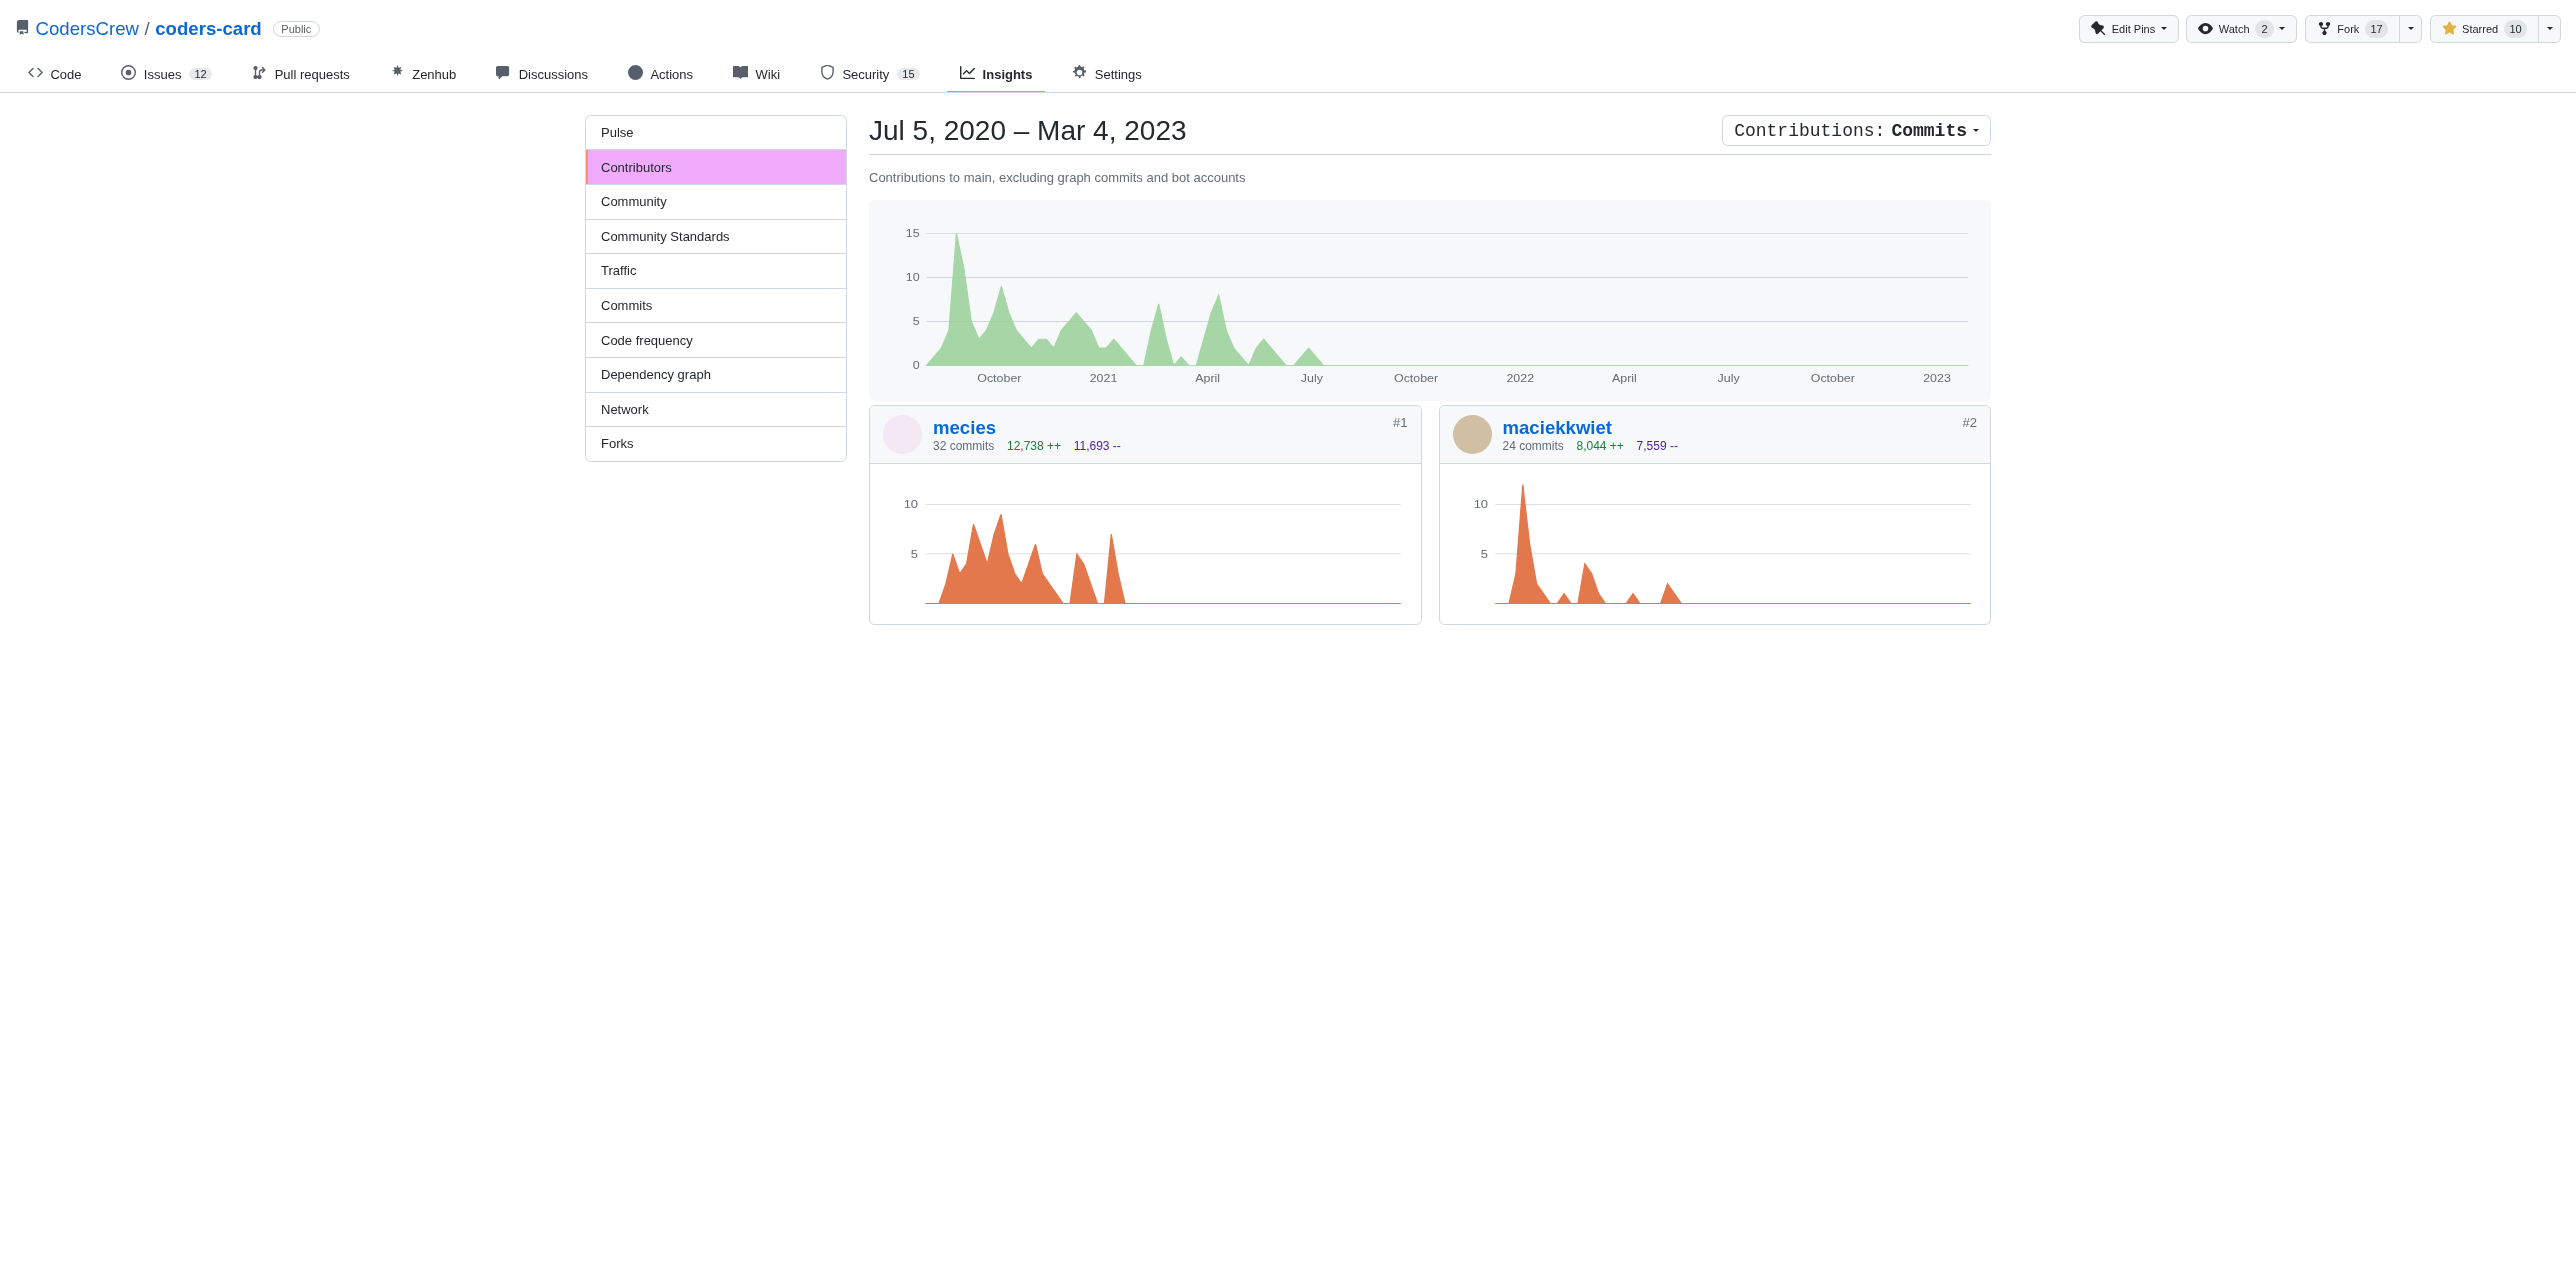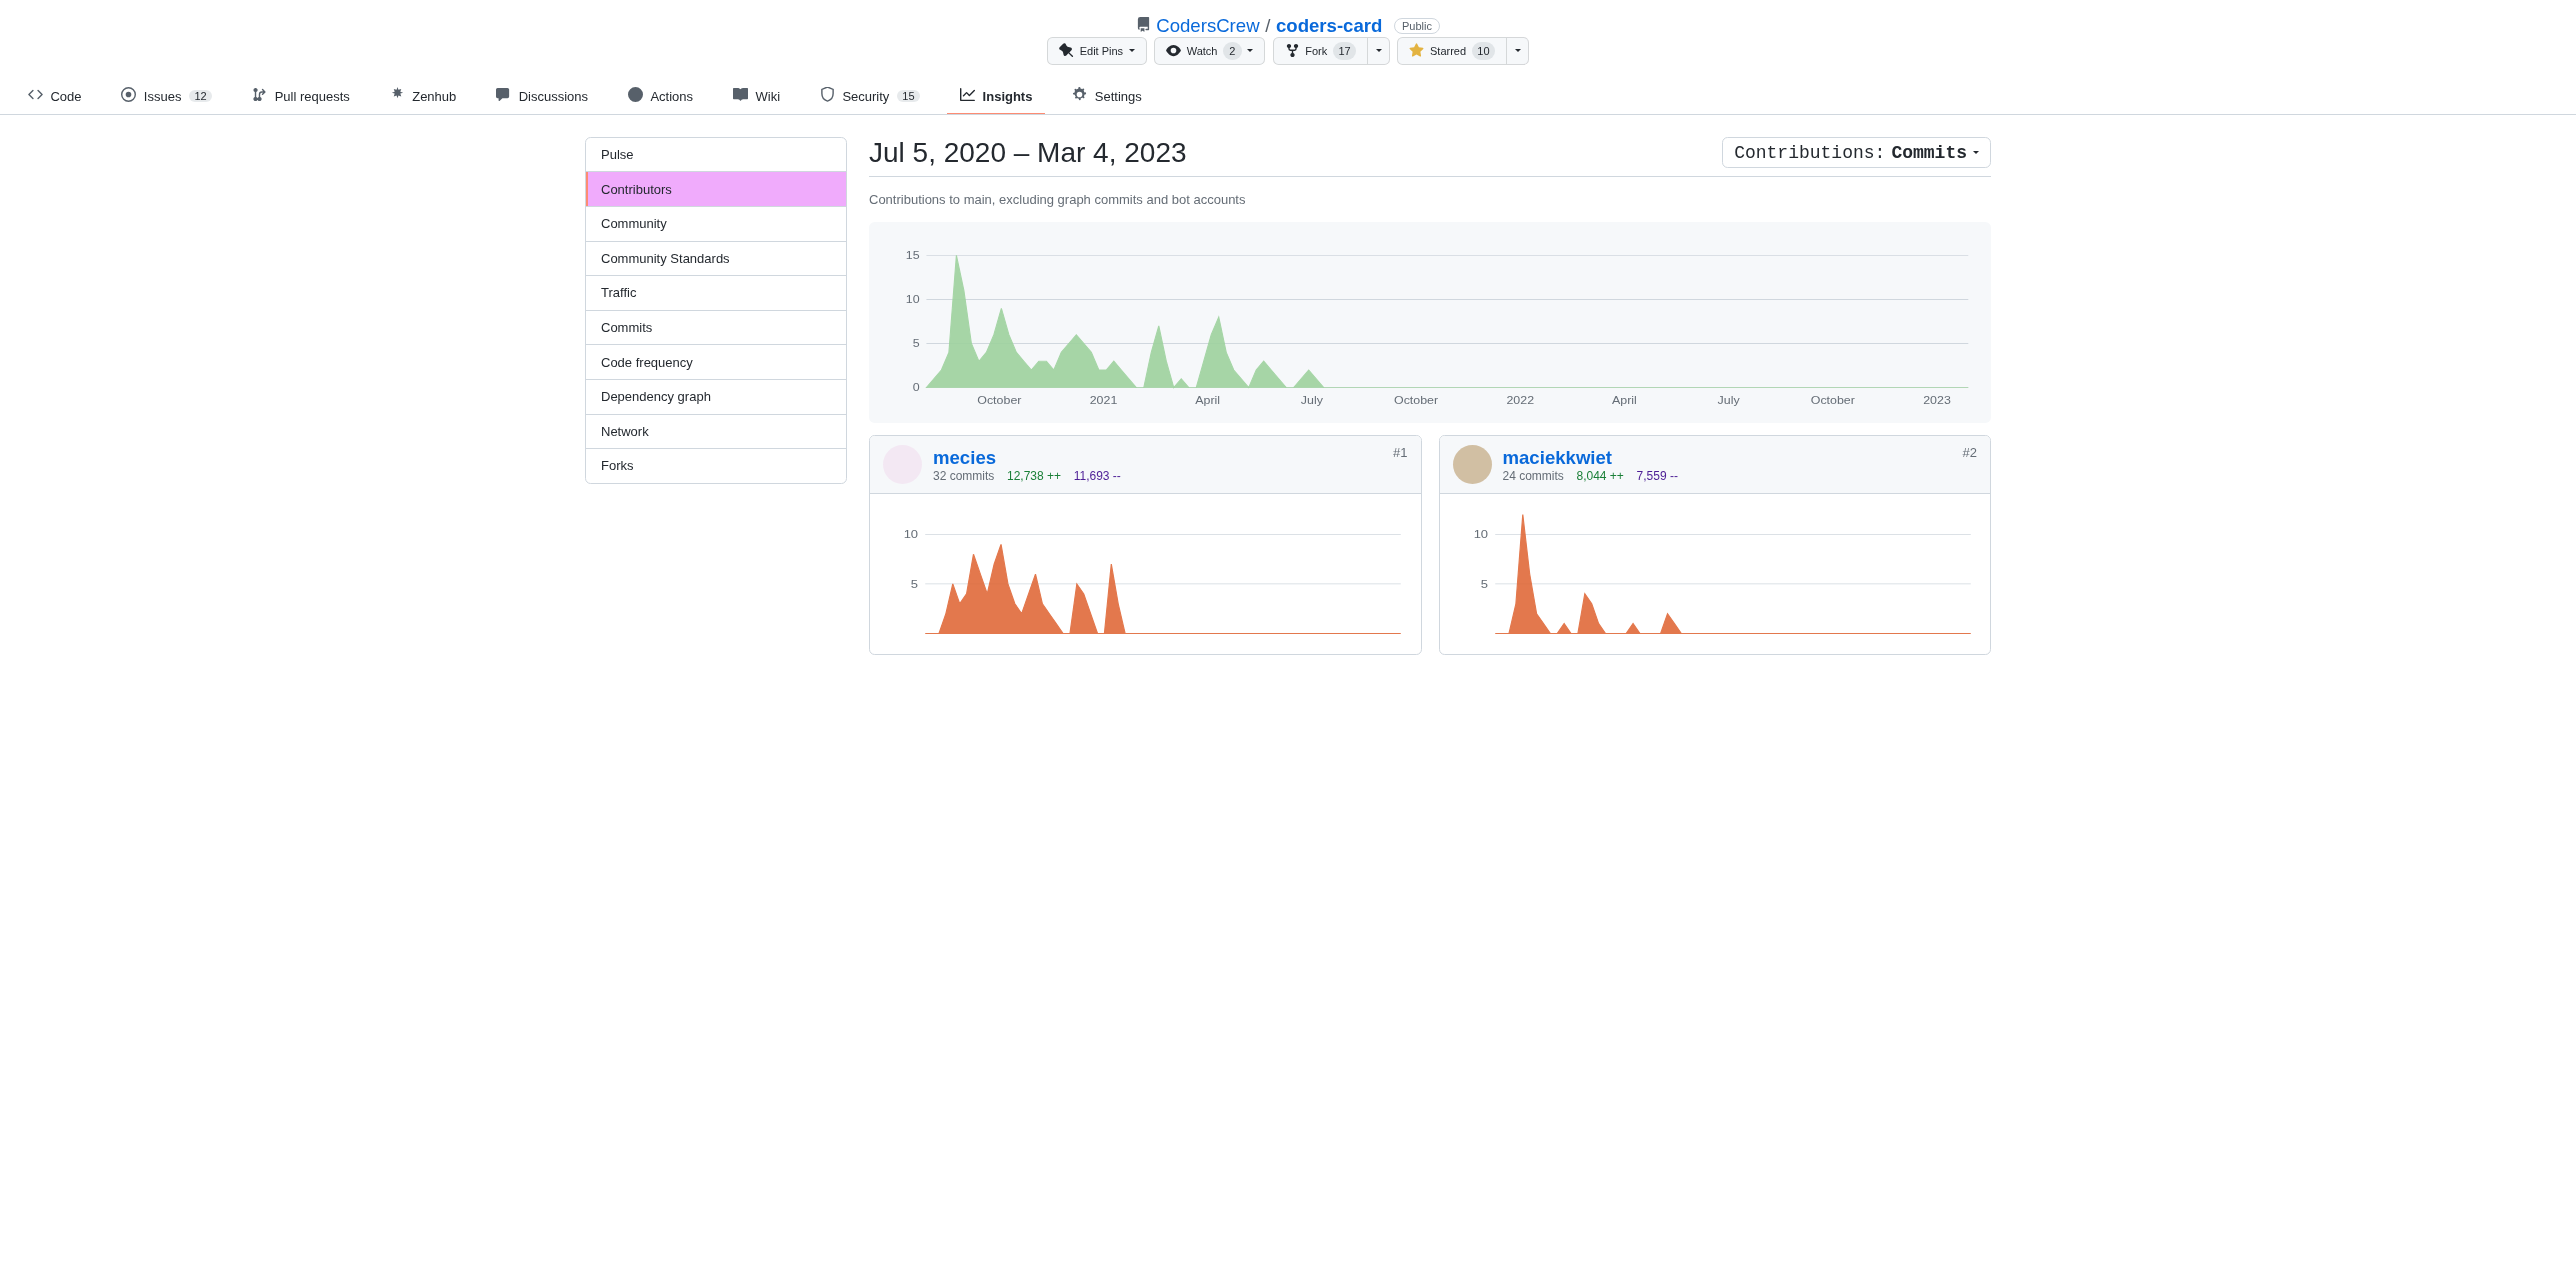--- a/index.html
+++ b/index.html
@@ -1,19 +1,19 @@
 <!DOCTYPE html>
 <html style="font-size:15px"><head>
 <meta charset="utf-8">
 <style>
 * { box-sizing: border-box; margin: 0; padding: 0; }
 body { font-family: -apple-system, BlinkMacSystemFont, "Segoe UI", Helvetica, Arial, sans-serif; color: #24292f; background: #fff; font-size: 13px; }
 a { text-decoration: none; }
 
-.header { display: flex; align-items: center; justify-content: space-between; padding: 15px 15px 0 15px; flex-direction: column; }
+.header { display: flex; align-items: center; justify-content: space-between; padding: 15px 15px 0 15px; }
 .breadcrumb { display: flex; align-items: center; gap: 5.6px; font-size: 18.6px; }
 .breadcrumb .icon-repo { color: #57606a; }
 .breadcrumb a { color: #0969da; }
 .breadcrumb .sep { color: #57606a; }
 .breadcrumb strong { font-weight: 600; }
 .visibility-label { border: 0.9px solid #d0d7de; border-radius: 2em; padding: 0.9px 7.4px; font-size: 11px; color: #57606a; margin-left: 5.6px; }
 
 .header-actions { display: flex; gap: 7.4px; align-items: center; }
 .btn-group { display: flex; }
 .btn { display: inline-flex; align-items: center; gap: 5.6px; padding: 3.7px 11px; font-size: 11px; font-weight: 500; line-height: 18.6px; border: 0.9px solid rgba(27,31,36,.15); border-radius: 5.6px; background: #f6f8fa; color: #24292f; cursor: pointer; }
@@ -41,21 +41,21 @@
 .dropdown-btn { display:inline-flex; align-items:center; gap:6px; padding:4.6px 11px; border:0.9px solid #d0d7de; border-radius:5.6px; font-size:18px; cursor:pointer;font-family:Liberation Mono, monospace; }
 .subtitle { color: #656d76; margin: 15px 0; }
 
 .overview-chart { background: #f6f8fa; border-radius: 5.6px; padding: 18.6px 18.6px 15px 18.6px; }
 .chart-area { position: relative; height: 167px; }
 .chart-area svg { width: 100%; height: 100%; display: block; }
 .chart-y-label { font-size: 11px; fill: #656d76; text-anchor: end; }
 .chart-x-label { font-size: 11px; fill: #656d76; text-anchor: middle; }
 .chart-gridline { stroke: #d0d7de; stroke-width: 1; }
 
-.contrib-grid { display: grid; grid-template-columns: 1fr 1fr; gap: 17px; margin-top: 12px; }
+.contrib-grid { display: grid; grid-template-columns: 1fr 1fr; gap: 17px; margin-top: 4px; }
 .contrib-card { border: 0.9px solid #d0d7de; border-radius: 5.6px; overflow:hidden; }
 .contrib-header { display: flex; align-items: center; gap: 11px; padding: 9.3px 13px; border-bottom: 0.9px solid #d0d7de; background:#f6f8fa; position:relative; }
 .avatar { width: 39px; height: 39px; border-radius: 50%; background: #ddd; display:flex; align-items:center; justify-content:center; flex-shrink:0; }
 .contrib-name { color: #0969da; font-size: 18.6px; font-weight: 600; }
 .contrib-stats { font-size: 12px; color: #656d76; }
 .contrib-stats .add { color: #1a7f37; margin-left: 9.3px;}
 .contrib-stats .del { color: #4c1d95; margin-left: 9.3px;}
 .contrib-rank { position: absolute; right: 13px; top: 9.3px; color: #656d76; font-size: 13px; }
 .contrib-chart { padding: 15px; }
 .contrib-chart svg { width: 100%; height: 130px; display:block; }

